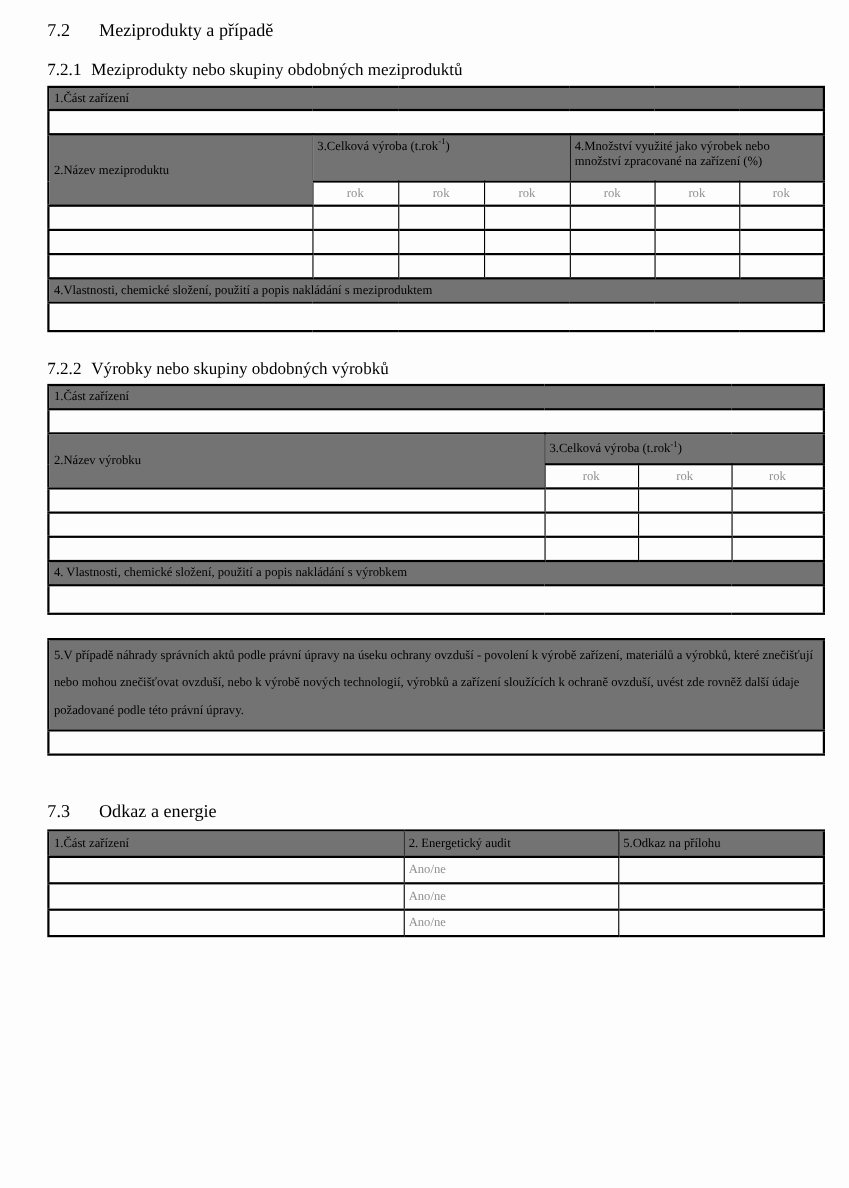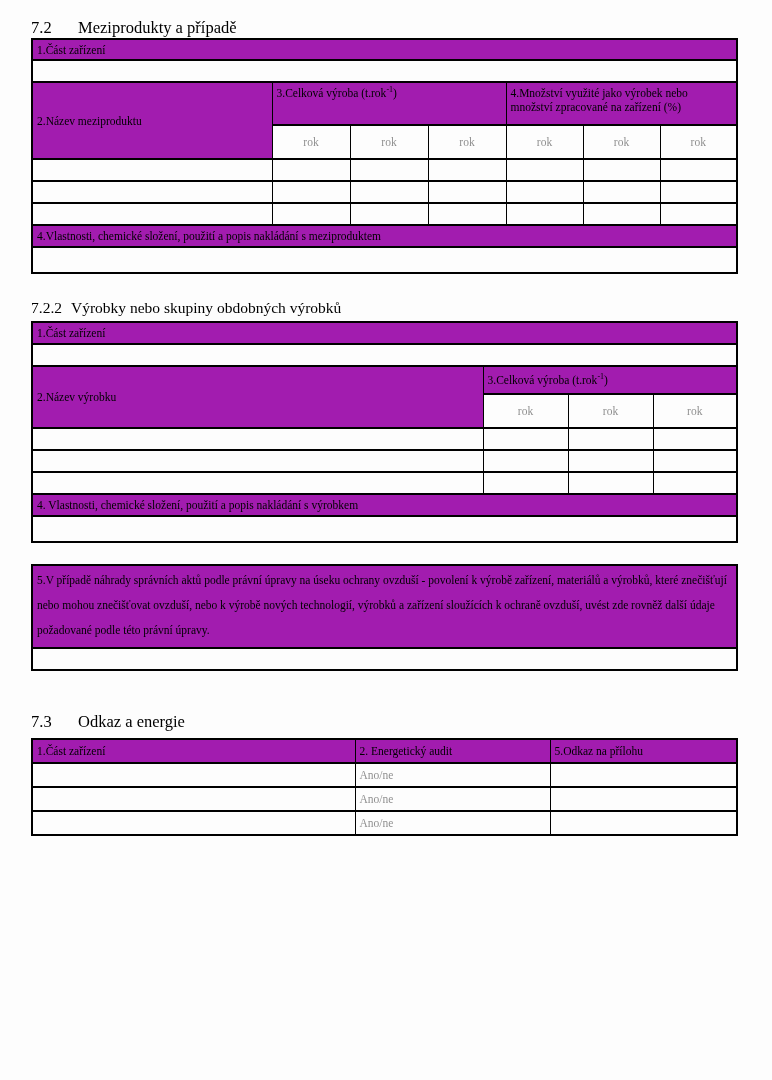--- a/index.html
+++ b/index.html
@@ -1,18 +1,18 @@
 <!DOCTYPE html>
 <html><head>
 <meta charset="utf-8">
 <style>
   html, body { margin: 0; padding: 0; background: #fdfdfd; }
   .page {
     width: 772px; height: 1080px; box-sizing: border-box;
-    padding: 18px 32px 0 31px;
+    padding: 18px 32px 0 43px;
     background: #fdfdfd;
     font-family: "Liberation Serif", serif;
     color: #000;
     position: relative;
   }
   
   .sec-main { display: flex; font-size: 16.5px; line-height: 20px; margin: 0; }
   .sec-main .num { min-width: 47px; }
   .sec-sub { display: flex; font-size: 15.5px; line-height: 19px; margin: 0; }
   .sec-sub .num { margin-right: 9px; }
@@ -30,46 +30,50 @@
   td {
     border: 1px solid #000;
     border-top-width: 2px;
     border-bottom-width: 2px;
     font-size: 11.5px;
     line-height: 14px;
     padding: 1px 4px;
     vertical-align: middle;
     overflow: hidden;
   }
-  .gray  { background: #a21caf; }
+  .gray  { background: #737373; }
   .muted { color: #909090; }
   .rok   { text-align: center; }
   .vtop  { vertical-align: top; padding-top: 3px; }
   sup.inv { font-size: 8px; line-height: 0; }
 
   
   .h21 { height: 21px; }  .h22 { height: 22px; }
-  .h18 { height: 34px; }  .h26 { height: 26px; }
+  .h18 { height: 22px; }  .h26 { height: 26px; }
   .h28 { height: 28px; }  .h43 { height: 43px; }
   .h24 { height: 24px; }
 
   
   .note-text { line-height: 25px; padding: 2px 5px 4px 4px; }
   .gap-note { margin-top: 21px; }
 </style>
 </head>
 <body>
 
 <div class="page">
 
   <div class="sec-main">
     <span class="num">7.2</span>
     <span>Meziprodukty a případě</span>
   </div>
 
+  <div class="sec-sub mt721">
+    <span class="num">7.2.1</span>
+    <span>Meziprodukty nebo skupiny obdobných meziproduktů</span>
+  </div>
 
   <table>
     <colgroup>
       <col style="width:240px">
         <col style="width:78px">
         <col style="width:78px">
         <col style="width:78px">
       <col style="width:77px">
         <col style="width:77px">
         <col style="width:77px">

